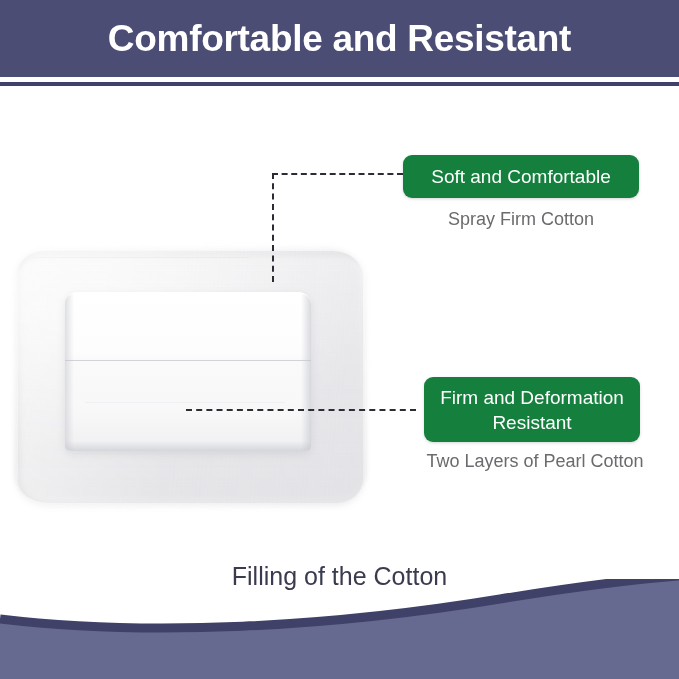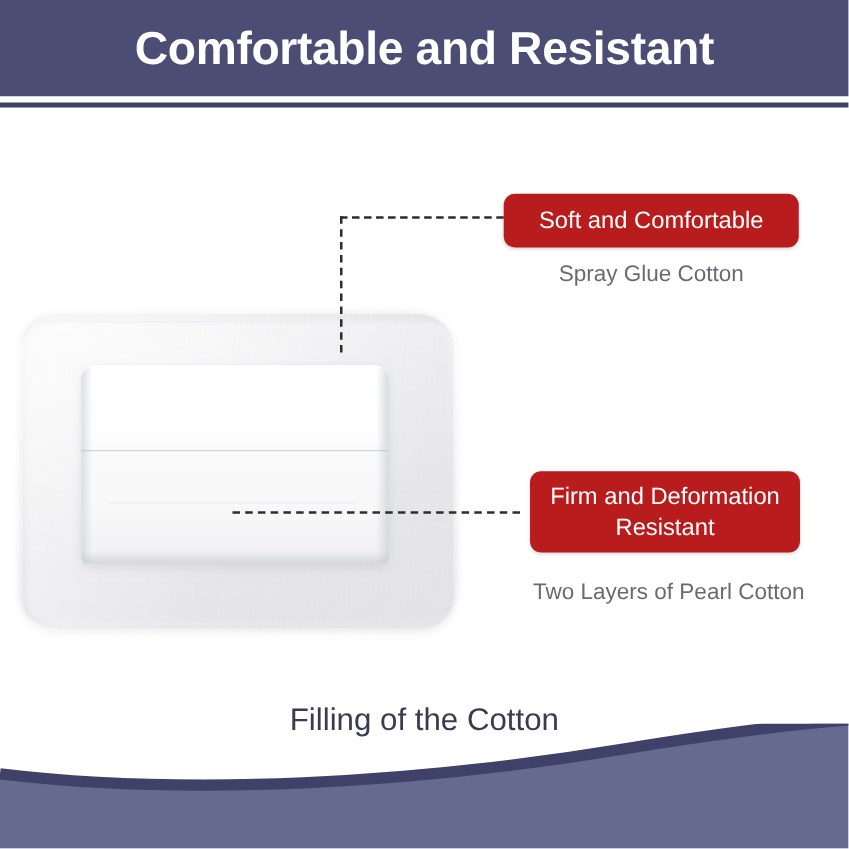--- a/index.html
+++ b/index.html
@@ -183,21 +183,21 @@
     left: 186px;
     top: 409px;
     width: 230px;
     height: 0;
     border-top: 2px dashed #2c2c34;
   }
 
   
   .badge {
     position: absolute;
-    background: #b91c1c;
+    background: #15803d;
     color: #ffffff;
     border-radius: 9px;
     display: flex;
     align-items: center;
     justify-content: center;
     text-align: center;
     font-size: 19px;
     line-height: 25px;
     box-shadow: 0 1px 3px rgba(60,60,80,0.22);
     z-index: 6;
@@ -227,21 +227,20 @@
   }
   .sub-1 {
     left: 403px;
     top: 208px;
     width: 236px;
   }
   .sub-2 {
     left: 410px;
     top: 450px;
     width: 250px;
-    margin-top: 12px;
   }
 
   
   .caption {
     position: absolute;
     left: 0;
     top: 560px;
     width: 679px;
     text-align: center;
     color: #3a3b4f;
@@ -280,21 +279,21 @@
       <div class="cushion-fold-b"></div>
       <div class="cushion-inner-bottom"></div>
     </div>
   </div>
 
   <div class="leader leader-1-v"></div>
   <div class="leader leader-1-h"></div>
   <div class="leader leader-2-h"></div>
 
   <div class="badge badge-1">Soft and Comfortable</div>
-  <div class="sub-label sub-1">Spray Glue Cotton</div>
+  <div class="sub-label sub-1">Spray Firm Cotton</div>
 
   <div class="badge badge-2">Firm and Deformation Resistant</div>
   <div class="sub-label sub-2">Two Layers of Pearl Cotton</div>
 
   <div class="caption">Filling of the Cotton</div>
 
   <svg class="footer-wave" viewBox="0 0 679 100" preserveAspectRatio="none">
     <path d="M0,40 C150,58 330,48 500,20 C580,7 640,0 679,-3 L679,100 L0,100 Z" fill="#676a90"></path>
     <path d="M0,40 C150,58 330,48 500,20 C580,7 640,0 679,-3" fill="none" stroke="#3f4169" stroke-width="9"></path>
   </svg>

